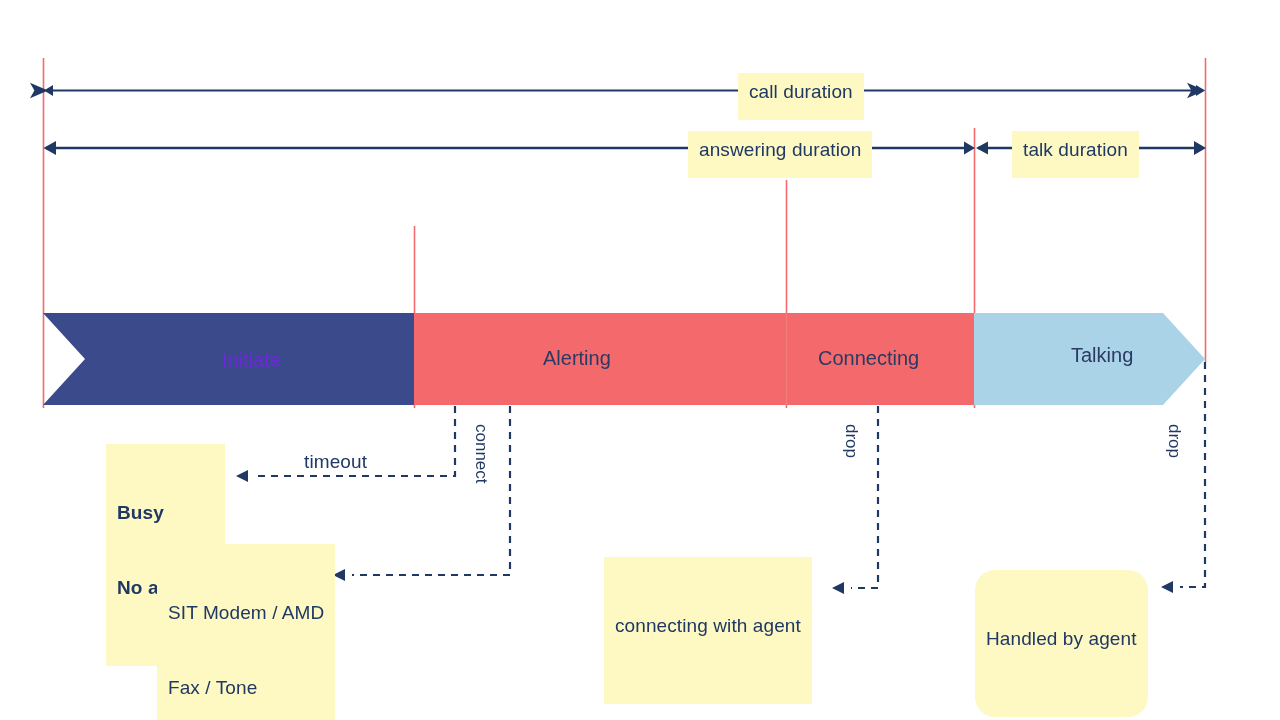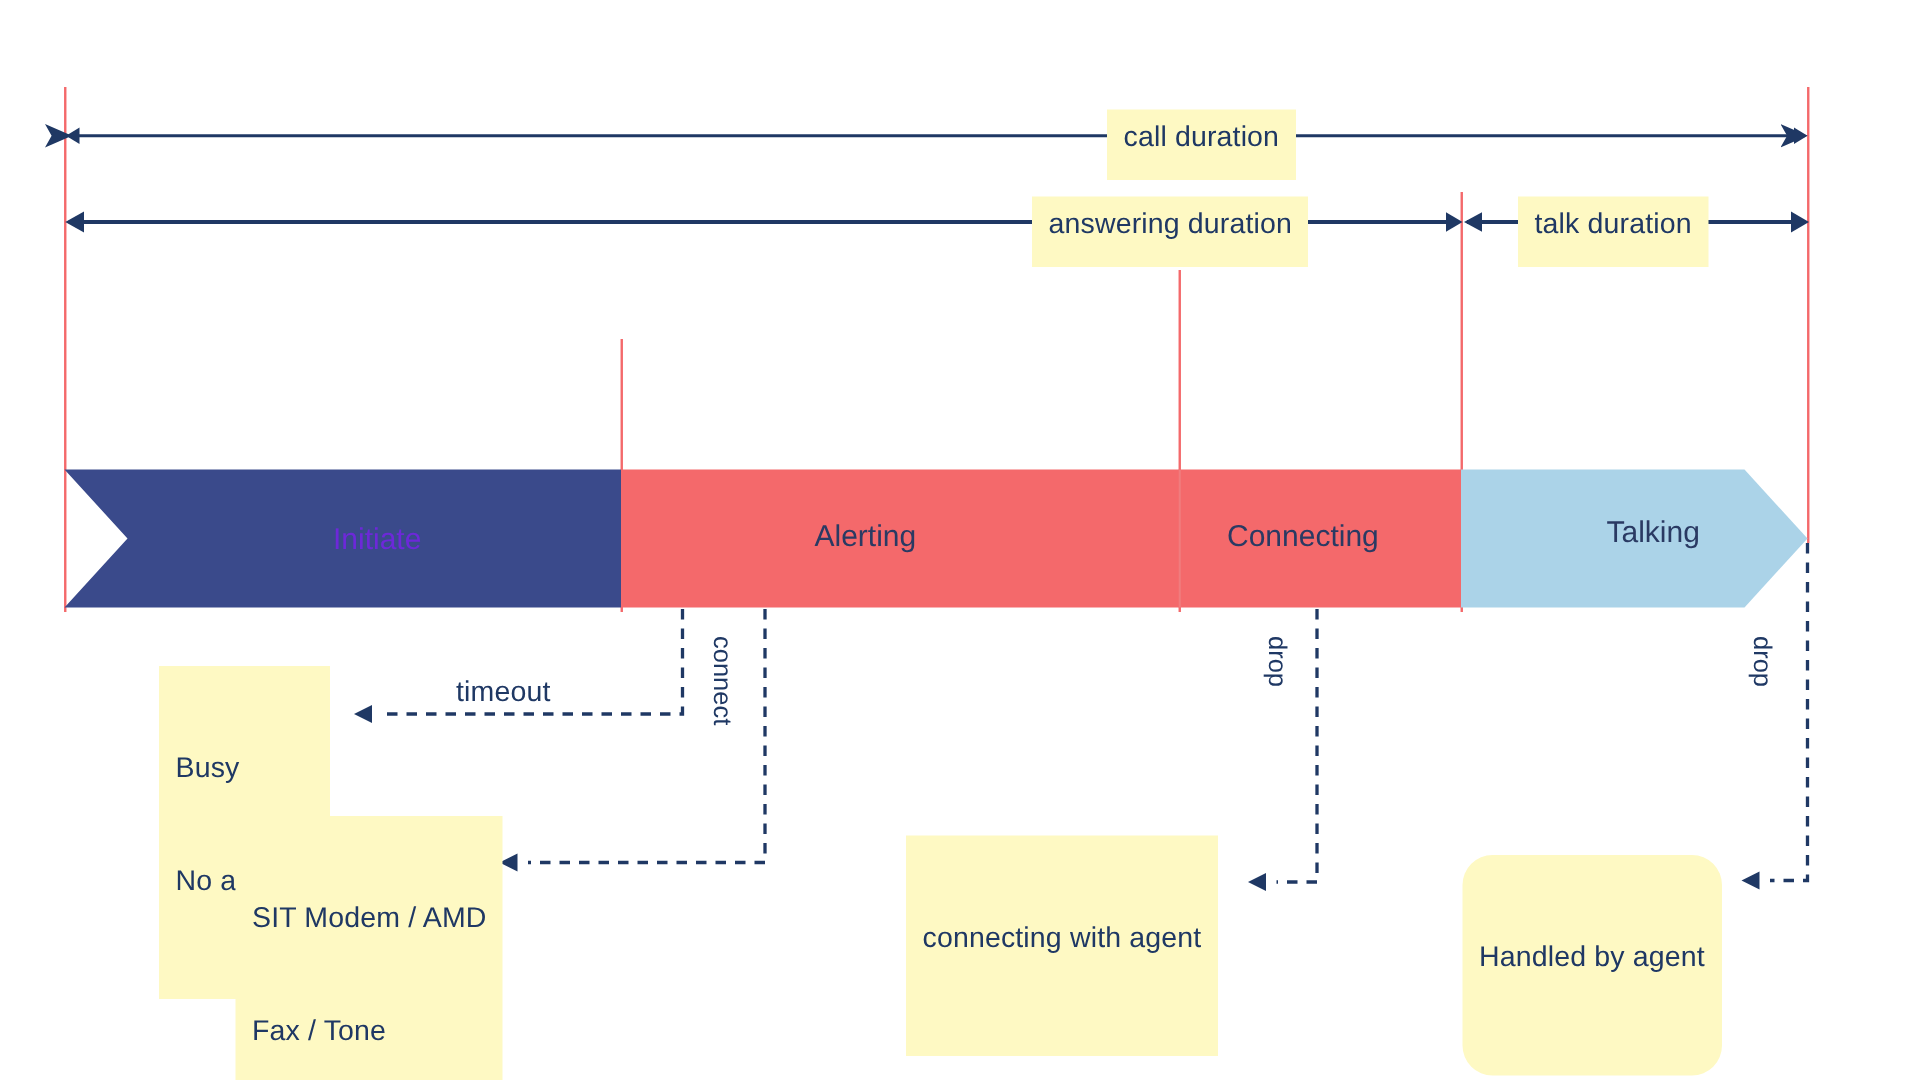--- a/index.html
+++ b/index.html
@@ -135,21 +135,21 @@
   <div class="stage-label" style="left:1026px; top:344px;margin-left:45px;">Talking</div>
 
   <div class="lbl plain" style="left:304px; top:449px;">timeout</div>
 
   <div class="rot" style="left:491px; top:424px;">connect</div>
 
   <div class="rot" style="left:861px; top:424px;">drop</div>
 
   <div class="rot" style="left:1184px; top:424px;">drop</div>
 
-  <div class="lbl chip" style="left:106px; top:444px;">
+  <div class="lbl chip" style="left:106px; top:444px;font-weight:bold;">
     <div>Busy</div>
     <div>No answer</div>
   </div>
 
   <div class="lbl chip" style="left:157px; top:544px;">
     <div>SIT Modem / AMD</div>
     <div>Fax / Tone</div>
   </div>
 
   <div class="lbl chip" style="left:604px; top:557px;">

